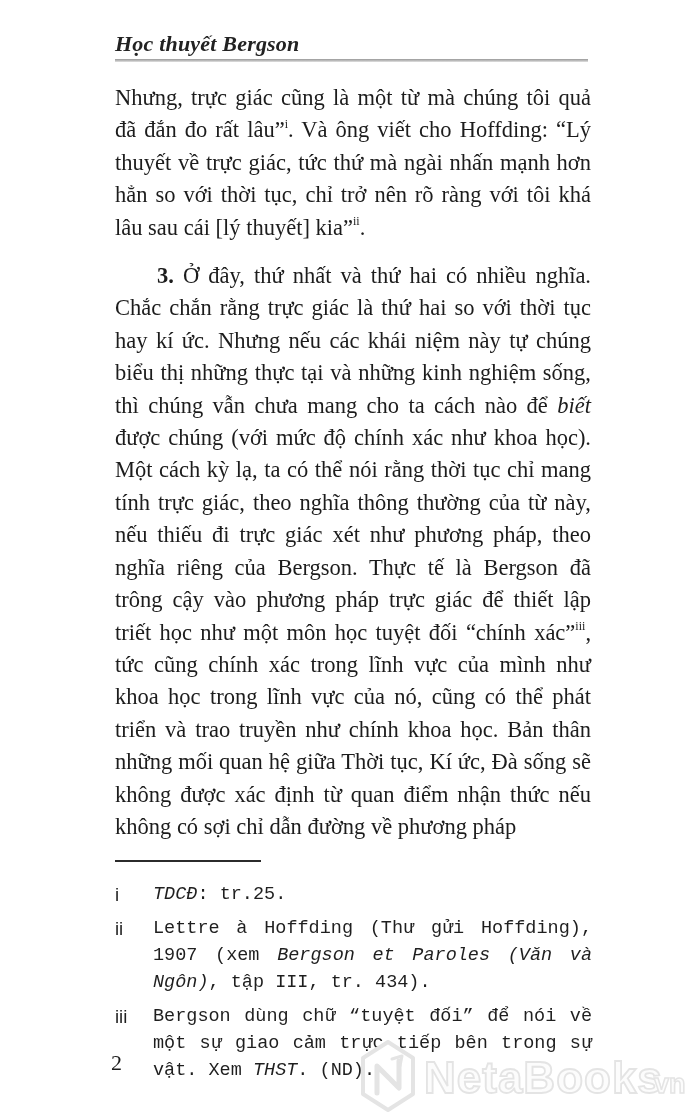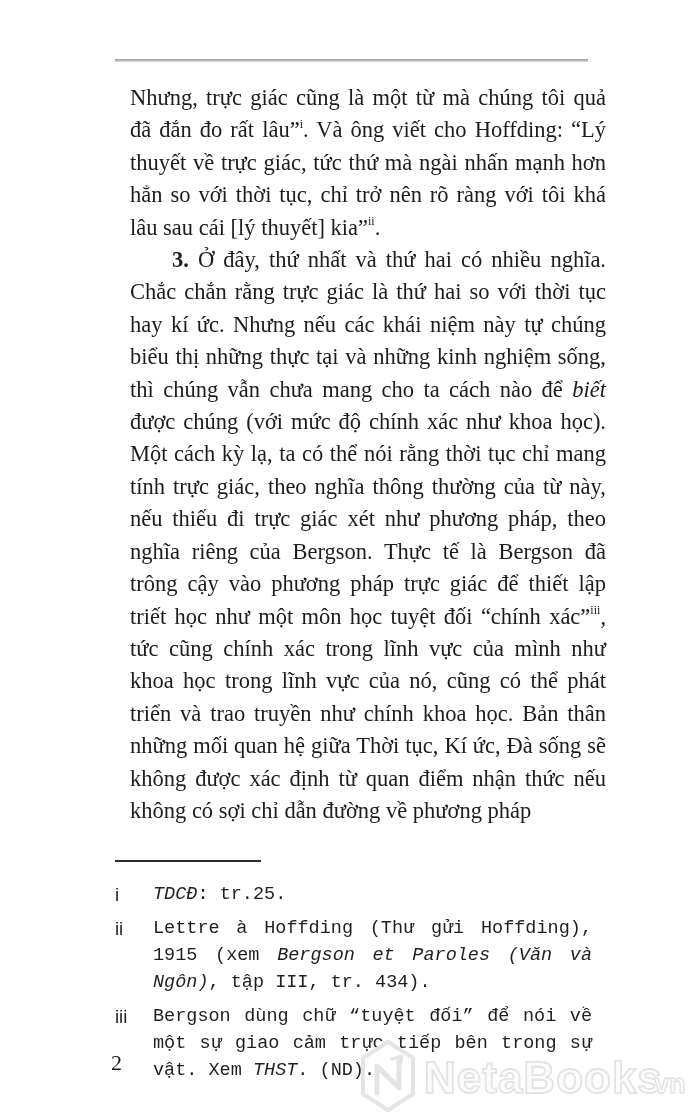--- a/index.html
+++ b/index.html
@@ -19,31 +19,32 @@
     font-size:22px;color:#222;
     letter-spacing:0.2px;
   }
   .header-rule{
     position:absolute;left:115px;top:59px;
     width:473px;height:3px;
     background:linear-gradient(to bottom,#9a9a9a 0%,#b5b5b5 45%,#e2e2e2 100%);
   }
   
   .body-text{
-    position:absolute;left:130px;top:82px;width:476px;
+    position:absolute;left:115px;top:82px;width:476px;
   }
   .body-text p{
     margin:0;
     font-size:22.5px;
     line-height:32.4px;
     text-align:justify;
     color:#1c1c1c;
   }
   .body-text p.indented{
     text-indent:42px;
+    margin-top:16px;
   }
   .seg-italic{font-style:italic;}
   .seg-bold{font-weight:bold;}
   sup.fn-ref{
     font-size:12px;
     line-height:0;
     position:relative;
     top:-1px;
     vertical-align:super;
   }
@@ -68,37 +69,38 @@
   }
   .watermark{
     position:absolute;left:358px;top:1037px;
   }
 </style>
 </head>
 <body>
 
 <div class="page">
 
+  <div class="running-header">Học thuyết Bergson</div>
   <div class="header-rule"></div>
 
   <div class="body-text">
     <p><span>Nhưng, trực giác cũng là một từ mà chúng tôi quả đã đắn đo rất lâu”</span><sup class="fn-ref">i</sup><span>. Và ông viết cho Hoffding: “Lý thuyết về trực giác, tức thứ mà ngài nhấn mạnh hơn hẳn so với thời tục, chỉ trở nên rõ ràng với tôi khá lâu sau cái [lý thuyết] kia”</span><sup class="fn-ref">ii</sup><span>.</span></p>
     <p class="indented"><span class="seg-bold">3.</span><span> Ở đây, thứ nhất và thứ hai có nhiều nghĩa. Chắc chắn rằng trực giác là thứ hai so với thời tục hay kí ức. Nhưng nếu các khái niệm này tự chúng biểu thị những thực tại và những kinh nghiệm sống, thì chúng vẫn chưa mang cho ta cách nào để </span><span class="seg-italic">biết</span><span> được chúng (với mức độ chính xác như khoa học). Một cách kỳ lạ, ta có thể nói rằng thời tục chỉ mang tính trực giác, theo nghĩa thông thường của từ này, nếu thiếu đi trực giác xét như phương pháp, theo nghĩa riêng của Bergson. Thực tế là Bergson đã trông cậy vào phương pháp trực giác để thiết lập triết học như một môn học tuyệt đối “chính xác”</span><sup class="fn-ref">iii</sup><span>, tức cũng chính xác trong lĩnh vực của mình như khoa học trong lĩnh vực của nó, cũng có thể phát triển và trao truyền như chính khoa học. Bản thân những mối quan hệ giữa Thời tục, Kí ức, Đà sống sẽ không được xác định từ quan điểm nhận thức nếu không có sợi chỉ dẫn đường về phương pháp</span></p>
   </div>
 
   <div class="fn-separator"></div>
 
   <div class="footnotes">
     <div class="footnote-row">
       <div class="footnote-label">i</div>
       <div class="footnote-text"><span class="seg-italic">TDCĐ</span><span>: tr.25.</span></div>
     </div>
     <div class="footnote-row">
       <div class="footnote-label">ii</div>
-      <div class="footnote-text"><span>Lettre à Hoffding (Thư gửi Hoffding), 1915 (xem </span><span class="seg-italic">Bergson et Paroles (Văn và Ngôn)</span><span>, tập III, tr. 434).</span></div>
+      <div class="footnote-text"><span>Lettre à Hoffding (Thư gửi Hoffding), 1907 (xem </span><span class="seg-italic">Bergson et Paroles (Văn và Ngôn)</span><span>, tập III, tr. 434).</span></div>
     </div>
     <div class="footnote-row">
       <div class="footnote-label">iii</div>
       <div class="footnote-text"><span>Bergson dùng chữ “tuyệt đối” để nói về một sự giao cảm trực tiếp bên trong sự vật. Xem </span><span class="seg-italic">THST</span><span>. (ND).</span></div>
     </div>
   </div>
 
   <div class="page-number">2</div>
 
   <svg class="watermark" width="338" height="80" viewBox="0 0 338 80" xmlns="http://www.w3.org/2000/svg">

